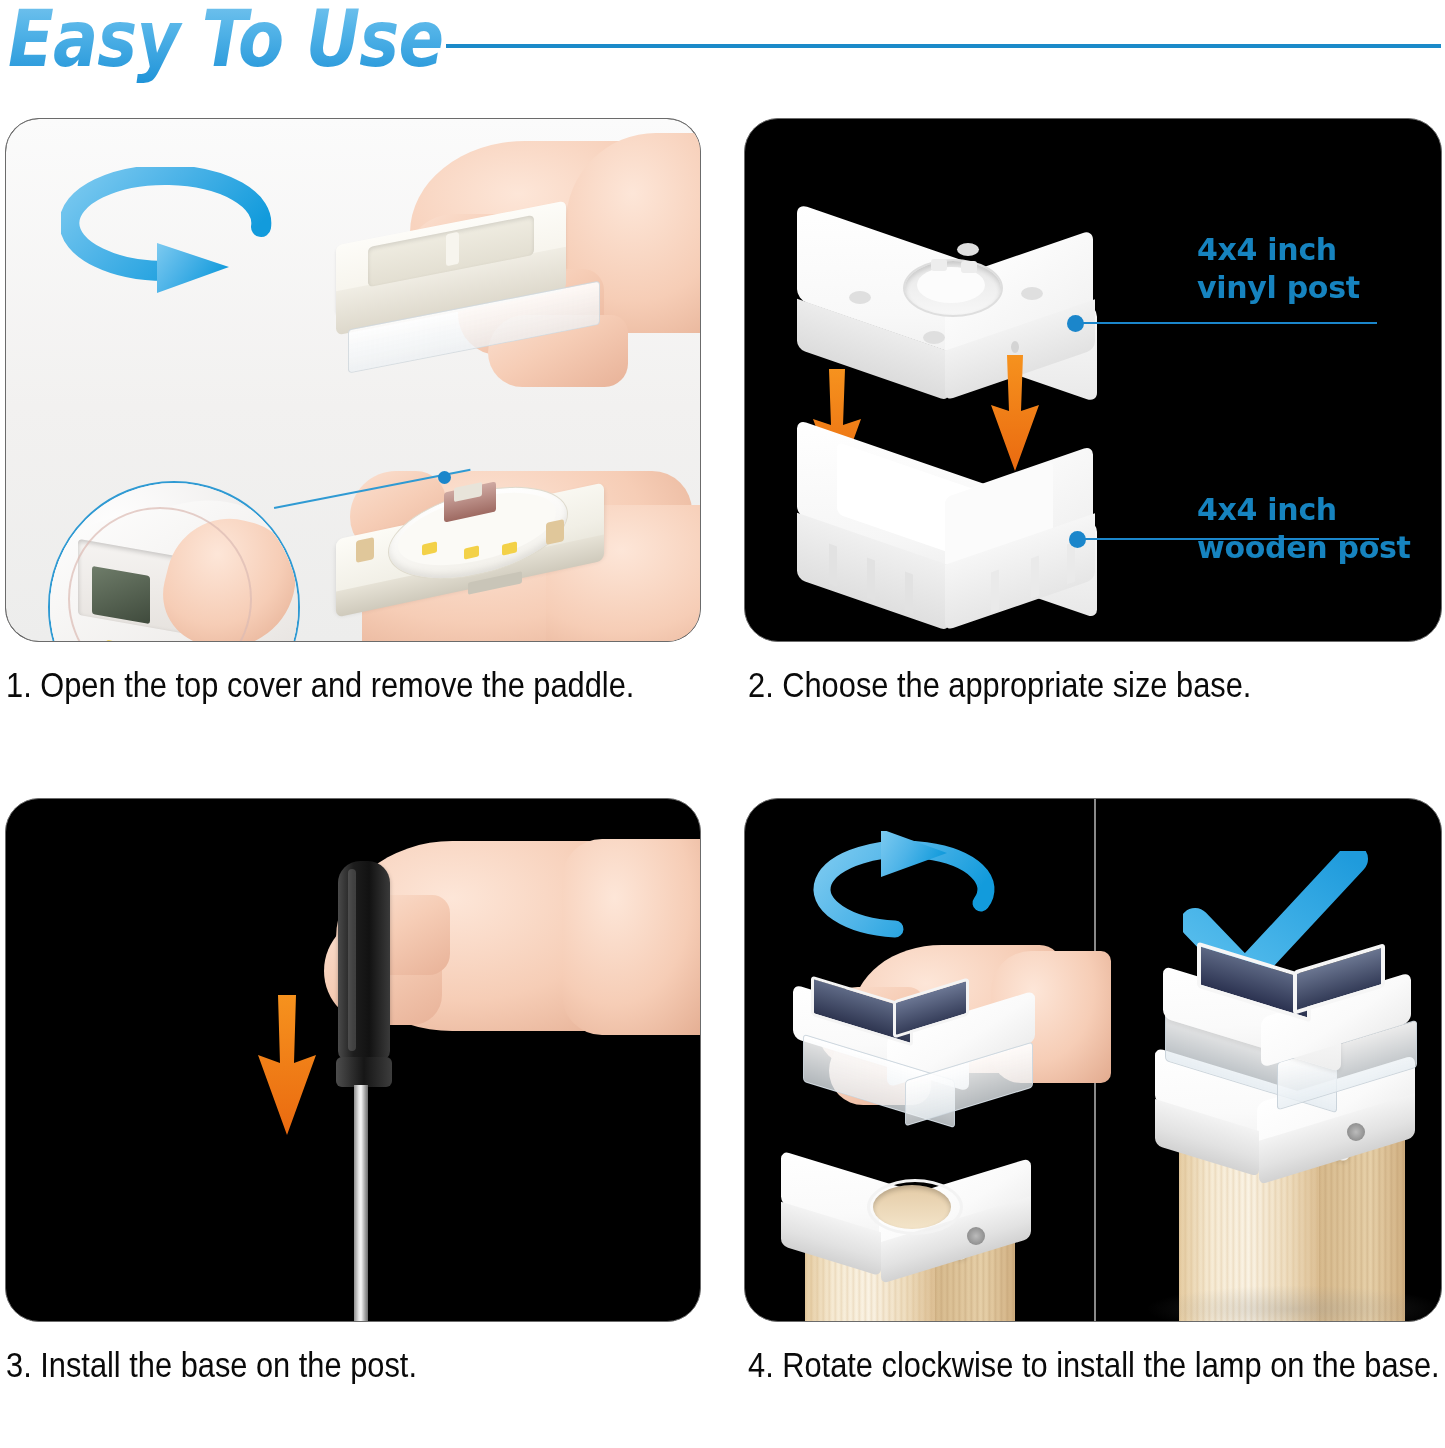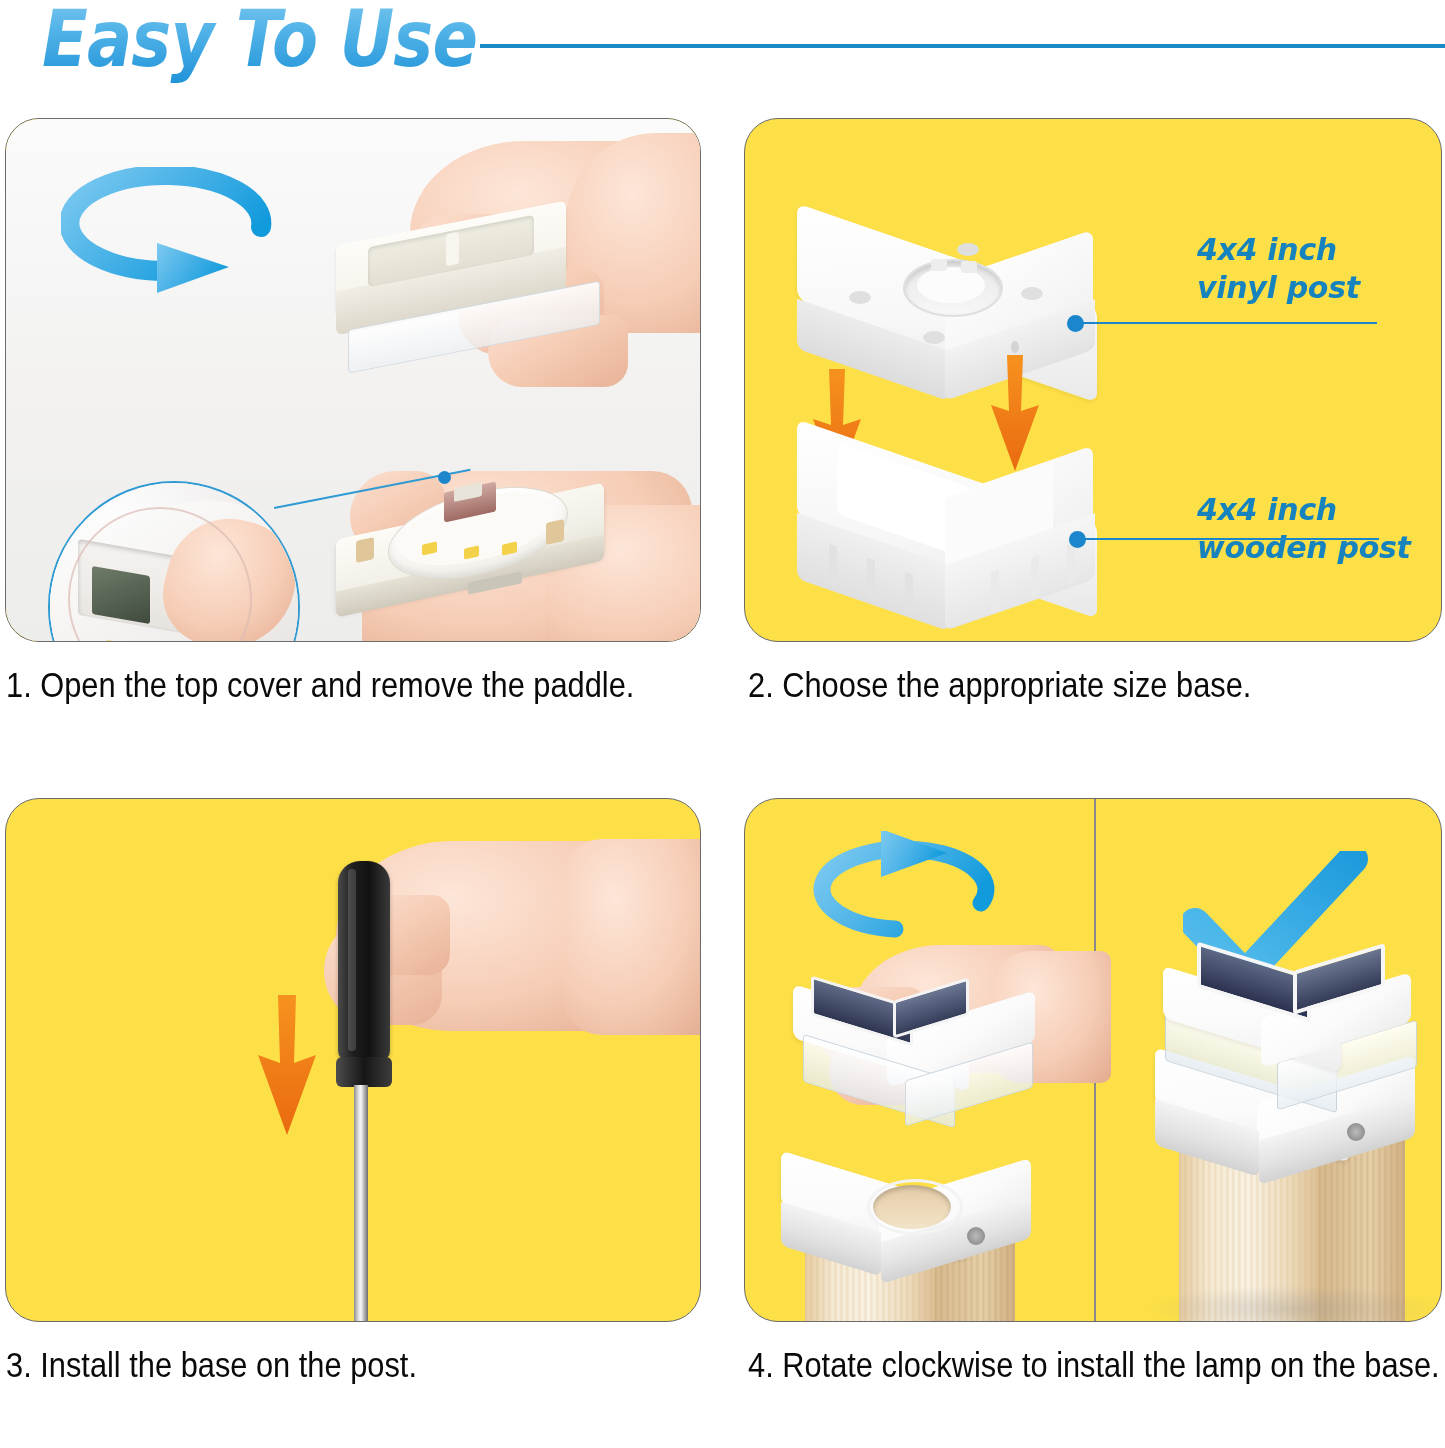--- a/index.html
+++ b/index.html
@@ -12,21 +12,21 @@
     height: 1448px;
     font-family: "Liberation Sans", sans-serif;
     position: relative;
     overflow: hidden;
   }
 
   
   .header {
     position: absolute;
     left: 0; top: 0;
-    width: 1155px; height: 104px; margin-left: 34px;
+    width: 1155px; height: 104px;
   }
   .title {
     position: absolute;
     left: 8px; top: -6px;
     font-family: "DejaVu Sans", sans-serif;
     font-size: 78px;
     font-weight: bold;
     font-style: italic;
     letter-spacing: -1px;
     background: linear-gradient(180deg, #7cc7ef 0%, #54b4e8 38%, #1f93d8 100%);
@@ -43,23 +43,22 @@
     left: 446px; top: 44px;
     width: 995px; height: 4px;
     background: #1b8ac9;
   }
 
   
   .panel {
     position: absolute;
     border: 1.6px solid #6b6b6b;
     border-radius: 34px;
-    background: #fde047;
+    background: #000000;
     overflow: hidden;
-    font-style: italic;
   }
   .p1 { left: 5px;   top: 118px;  width: 694px;  height: 522px; }
   .p2 { left: 744px; top: 118px;  width: 696px;  height: 522px; }
   .p3 { left: 5px;   top: 798px;  width: 694px;  height: 522px; }
   .p4 { left: 744px; top: 798px;  width: 696px;  height: 522px; }
 
   .panel-inner { position: absolute; inset: 0; }
 
   .caption {
     position: absolute;

